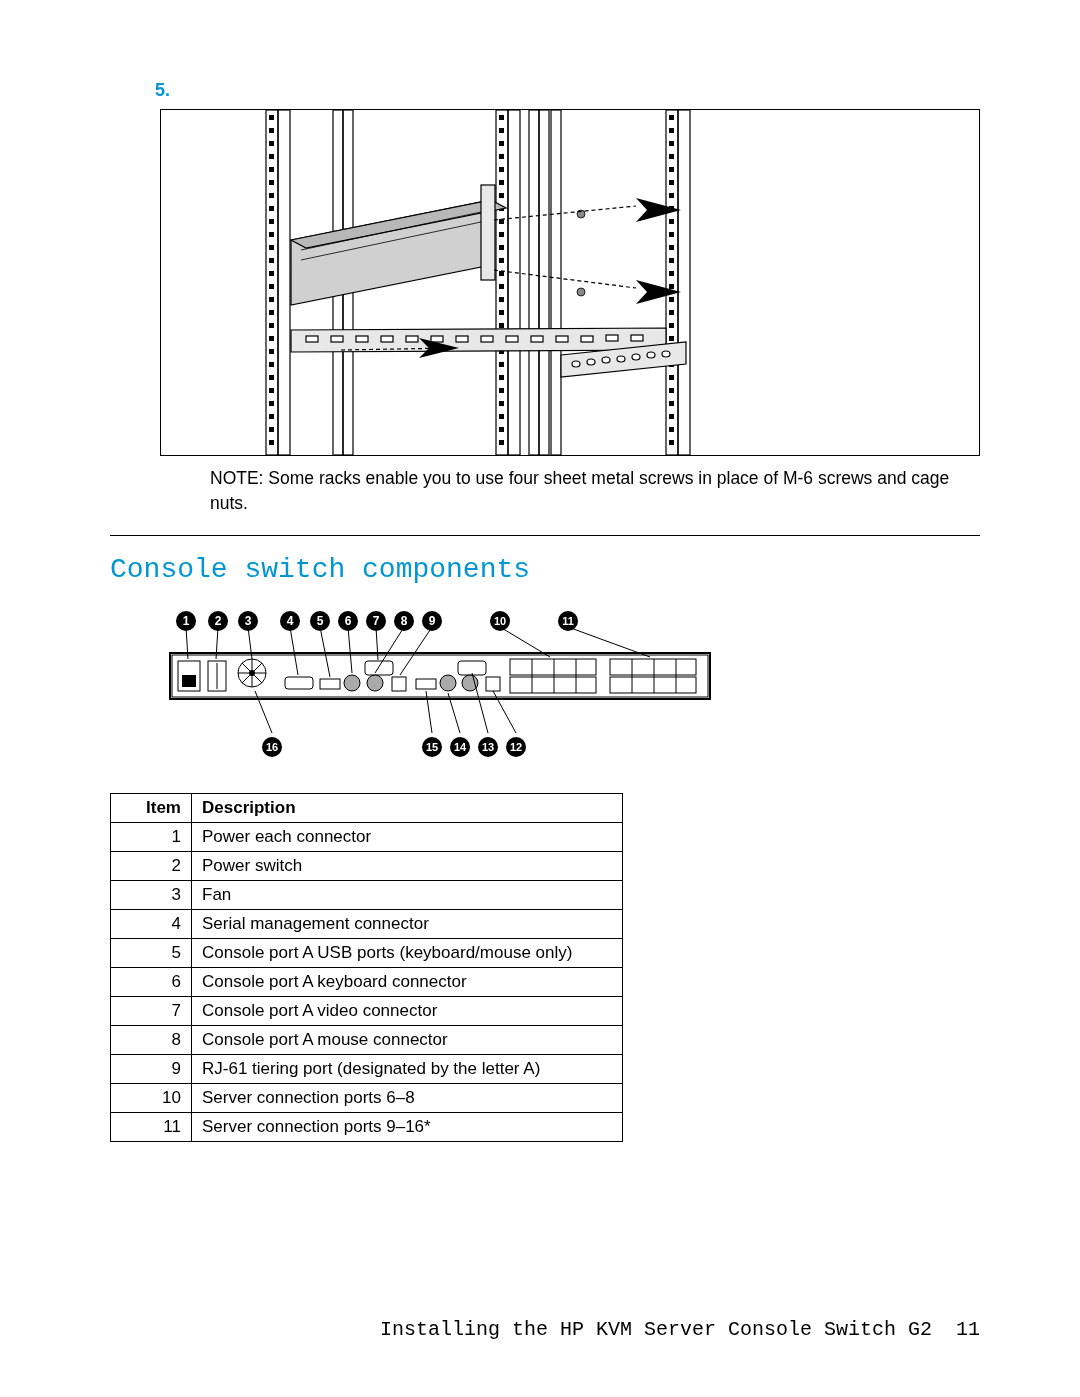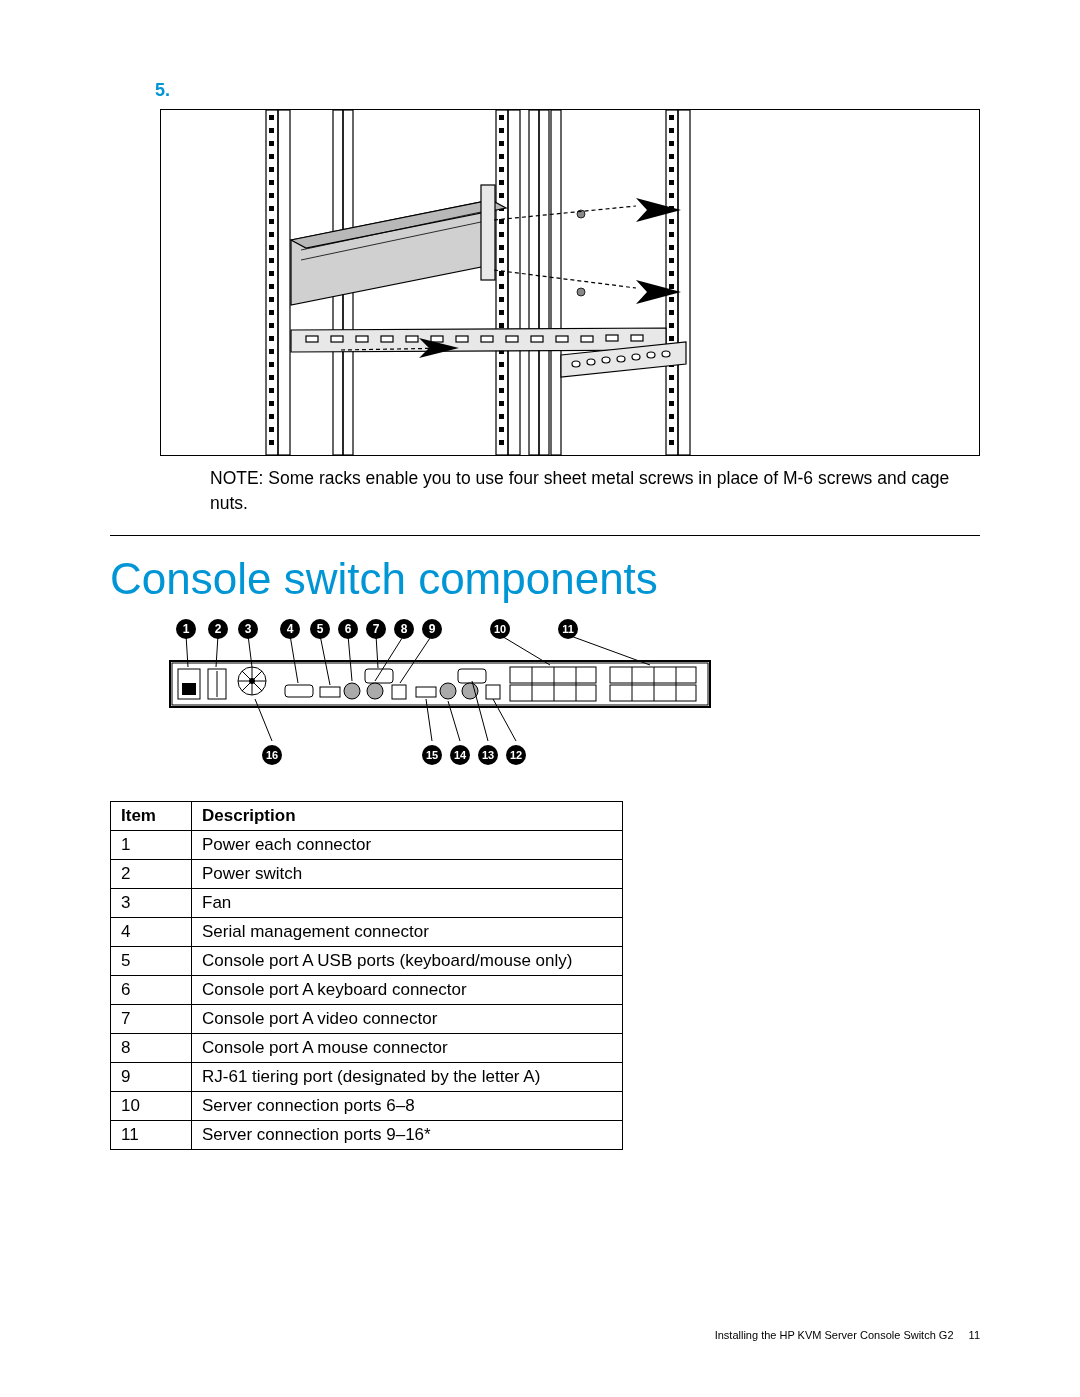--- a/index.html
+++ b/index.html
@@ -54,24 +54,24 @@
   .note-label {
     font-weight: normal;
   }
   .divider {
     border: none;
     border-top: 1px solid #000;
     margin: 18px 0 18px 0;
   }
   .section-heading {
     color: #0096d6;
-    font-size: 44px;
+    font-size: 28px;
     font-weight: normal;
-    margin: 10px 0 9px 0;
-    font-family: Liberation Sans, sans-serif;
+    margin: 10px 0 20px 0;
+    font-family: Liberation Mono, monospace;
   }
   .diagram2 {
     margin-left: 50px;
     margin-bottom: 24px;
   }
   .table-wrap {
     margin-left: 0;
   }
   table.comp {
     border-collapse: collapse;
@@ -83,31 +83,33 @@
     text-align: left;
     vertical-align: top;
     font-weight: normal;
   }
   table.comp th {
     font-weight: bold;
   }
   table.comp th:first-child,
   table.comp td:first-child {
     width: 60px;
+    text-align: right;
   }
   table.comp th:nth-child(2),
   table.comp td:nth-child(2) {
     width: 410px;
     margin-top: 16px;
   }
   .footer {
     position: absolute;
     bottom: 56px;
     right: 100px;
-    font-size: 11px;
+    font-size: 20px;
+    font-family: Liberation Mono, monospace;
   }
   .footer-page {
     margin-left: 12px;
   }
 </style>
 </head>
 <body>
 
 <div class="page">
 

